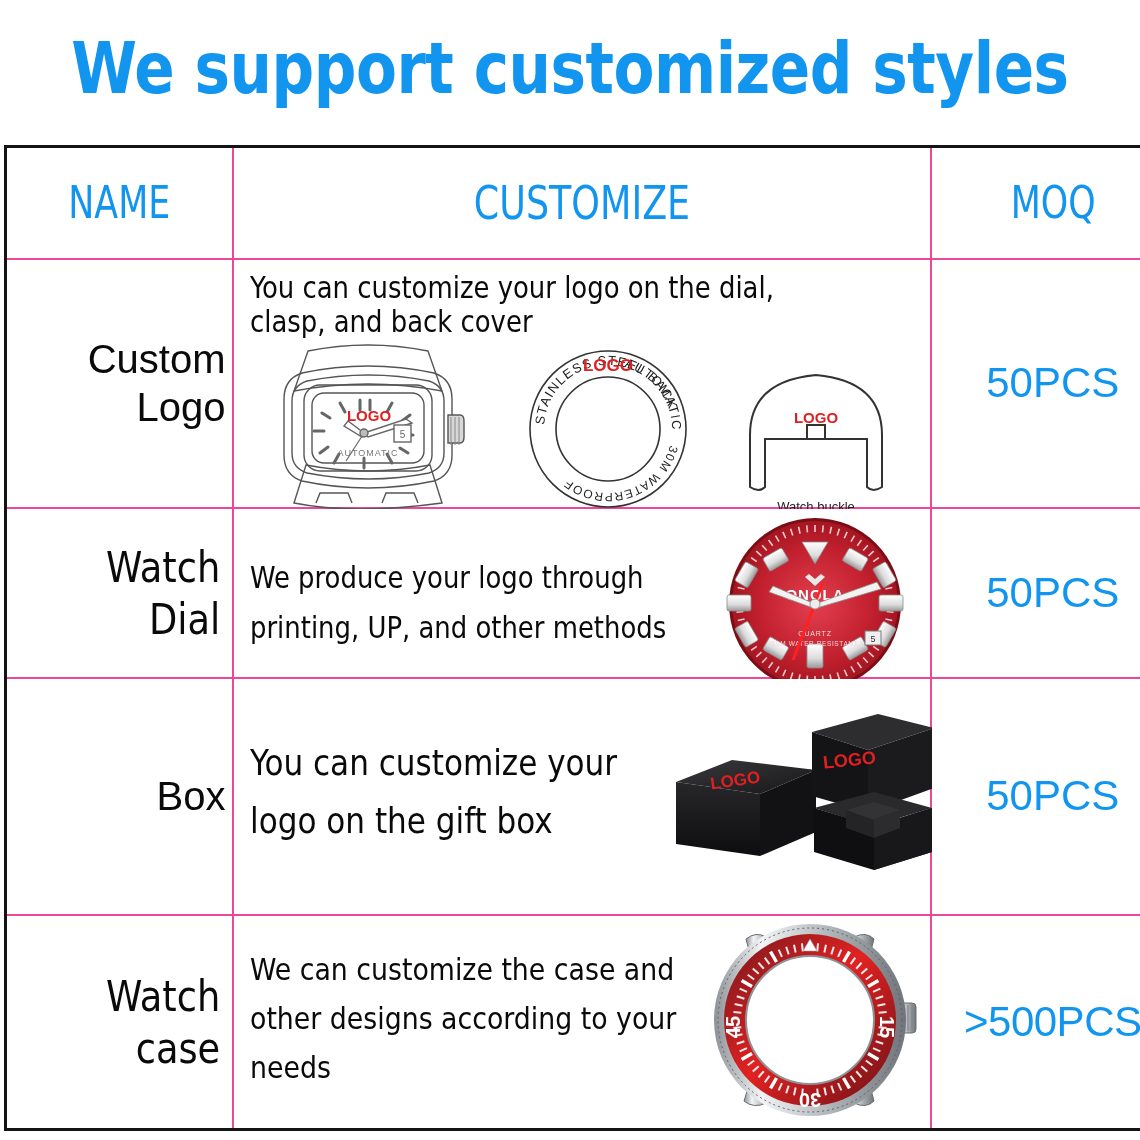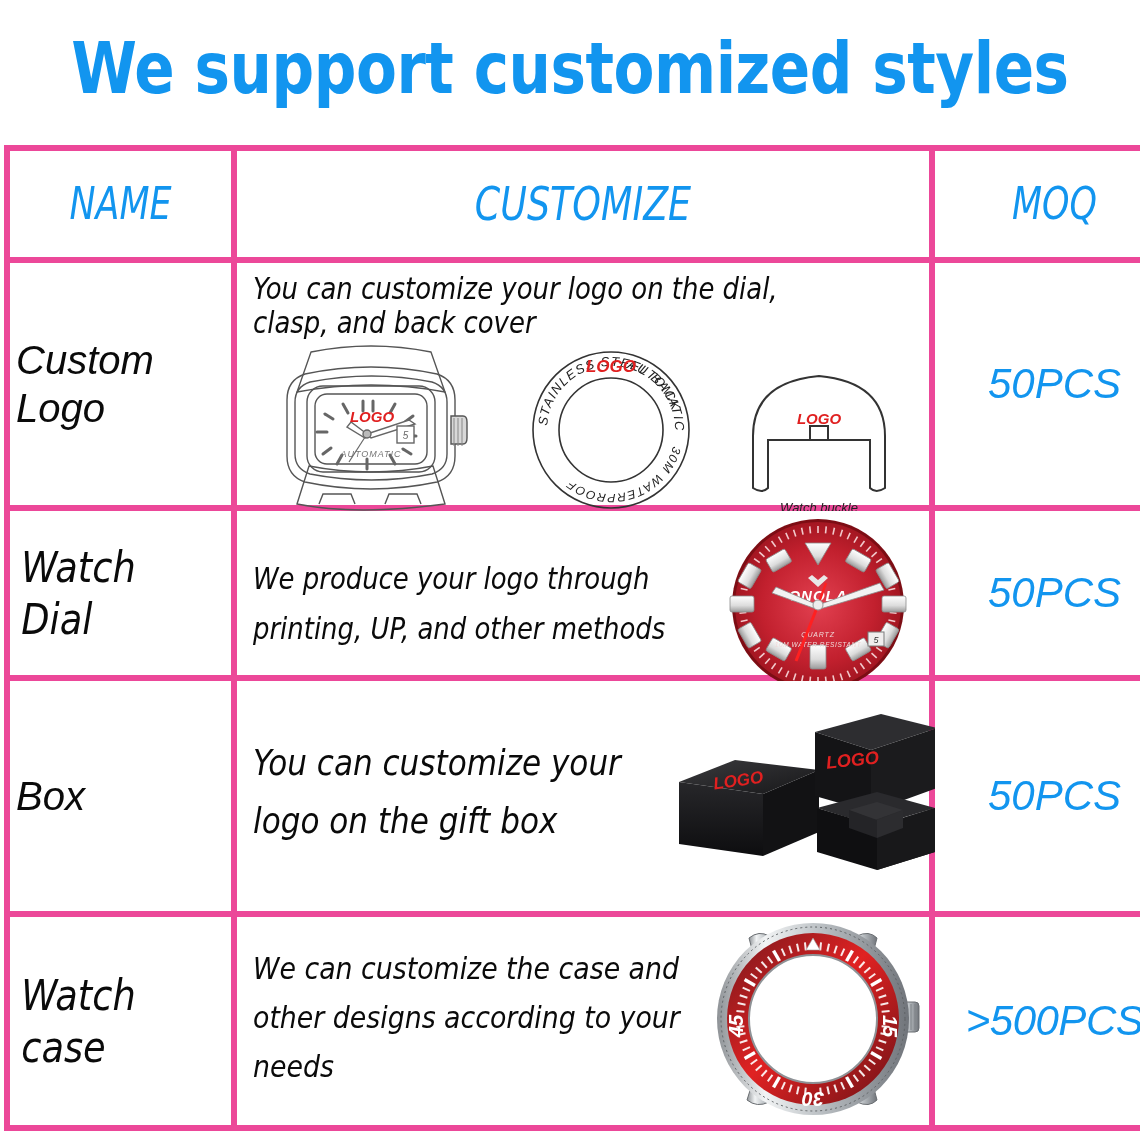--- a/index.html
+++ b/index.html
@@ -35,45 +35,44 @@
     width: 1130px; height: 986px;
     border: 3px solid #141414;
     border-collapse: collapse;
     display: table;
     table-layout: fixed;
     background: #fff;
   }
   .row { display: table-row; }
   .cell {
     display: table-cell;
-    border: 6px solid #ec4899;
+    border: 2px solid #ec4899;
     vertical-align: middle;
     position: relative;
     background: #fff;
-    font-style: italic;
   }
   .col-name  { width: 227px; }
   .col-cust  { width: 698px; }
   .col-moq   { width: 245px; }
 
   
   .row-head .cell { height: 112px; }
   .hdr {
     text-align: center;
     color: #1295ef;
     font-family: "DejaVu Sans Condensed", "Liberation Sans Narrow", "Liberation Sans", sans-serif;
     font-weight: normal;
     font-size: 44px;
     line-height: 48px;
     transform: scaleX(0.88);
   }
   .hdr.big { font-size: 46px; }
 
   
-  .namecell { text-align: left; padding: 11px 6px; }
+  .namecell { text-align: right; padding: 11px 6px; }
   .nametxt {
     color: #0a0a0a;
     font-size: 40px;
     line-height: 48px;
     font-family: "Liberation Sans", sans-serif;
     font-weight: normal;
   }
   .nametxt.cond {
     font-family: "DejaVu Sans Condensed", "Liberation Sans Narrow", "Liberation Sans", sans-serif;
     font-size: 43px;

